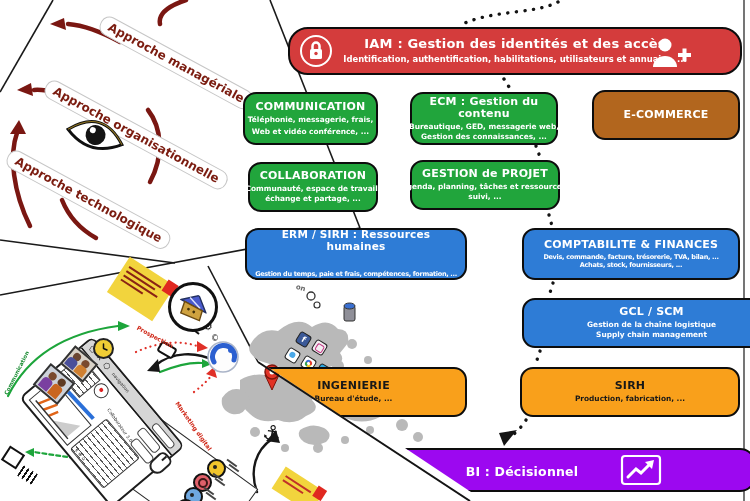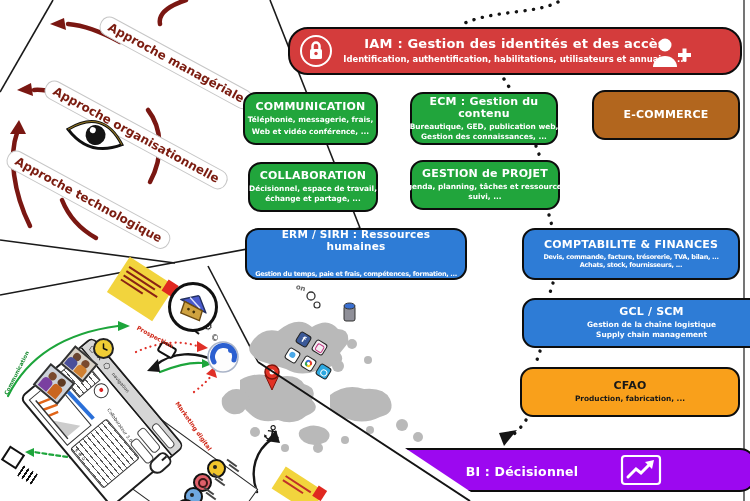--- a/index.html
+++ b/index.html
@@ -385,31 +385,31 @@
   </svg>
 
   <div class="box green" id="box-communication">
     <div class="t">COMMUNICATION</div>
     <div class="s">Téléphonie, messagerie, frais,</div>
     <div class="s" style="margin-top:2px">Web et vidéo conférence, ...</div>
   </div>
 
   <div class="box green" id="box-ecm">
     <div class="t">ECM : Gestion du contenu</div>
-    <div class="s">Bureautique, GED, publication web,</div>
+    <div class="s">Bureautique, GED, messagerie web,</div>
     <div class="s" style="margin-top:0">Gestion des connaissances, ...</div>
   </div>
 
   <div class="box brown" id="box-ecommerce">
     <div class="t">E-COMMERCE</div>
   </div>
 
   <div class="box green" id="box-collaboration">
     <div class="t">COLLABORATION</div>
-    <div class="s">Décisionnel, espace de travail,</div>
+    <div class="s">Communauté, espace de travail,</div>
     <div class="s" style="margin-top:0">échange et partage, ...</div>
   </div>
 
   <div class="box green" id="box-gestion">
     <div class="t">GESTION de PROJET</div>
     <div class="s">Agenda, planning, tâches et ressources,</div>
     <div class="s" style="margin-top:0">suivi, ...</div>
   </div>
 
   <div class="box blue" id="box-erm">
@@ -423,23 +423,27 @@
     <div class="s sm" style="margin-top:0">Achats, stock, fournisseurs, ...</div>
   </div>
 
 
   <div class="box blue" id="box-gcl">
     <div class="t">GCL / SCM</div>
     <div class="s">Gestion de la chaîne logistique</div>
     <div class="s" style="margin-top:0">Supply chain management</div>
   </div>
 
+  <div class="box orange" id="box-ingenierie">
+    <div class="t">INGENIERIE</div>
+    <div class="s">Bureau d'étude, ...</div>
+  </div>
 
   <div class="box orange" id="box-cfao">
-    <div class="t">CFAO</div>
+    <div class="t">SIRH</div>
     <div class="s">Production, fabrication, ...</div>
   </div>
 
   <div class="box purple" id="box-bi">
     <div class="t">BI : Décisionnel</div>
   </div>
   <svg class="icon-abs" style="left:620px;top:454px;z-index:21;" width="42" height="32" viewBox="0 0 42 32">
     <rect x="2" y="2" width="38" height="28" rx="3" fill="none" stroke="#fff" stroke-width="2.2"></rect>
     <path d="M8,23 L16,15 L21,19 L31,9" fill="none" stroke="#fff" stroke-width="3" stroke-linecap="round"></path>
     <polygon points="25,8 34,6 32,15" fill="#fff"></polygon>

